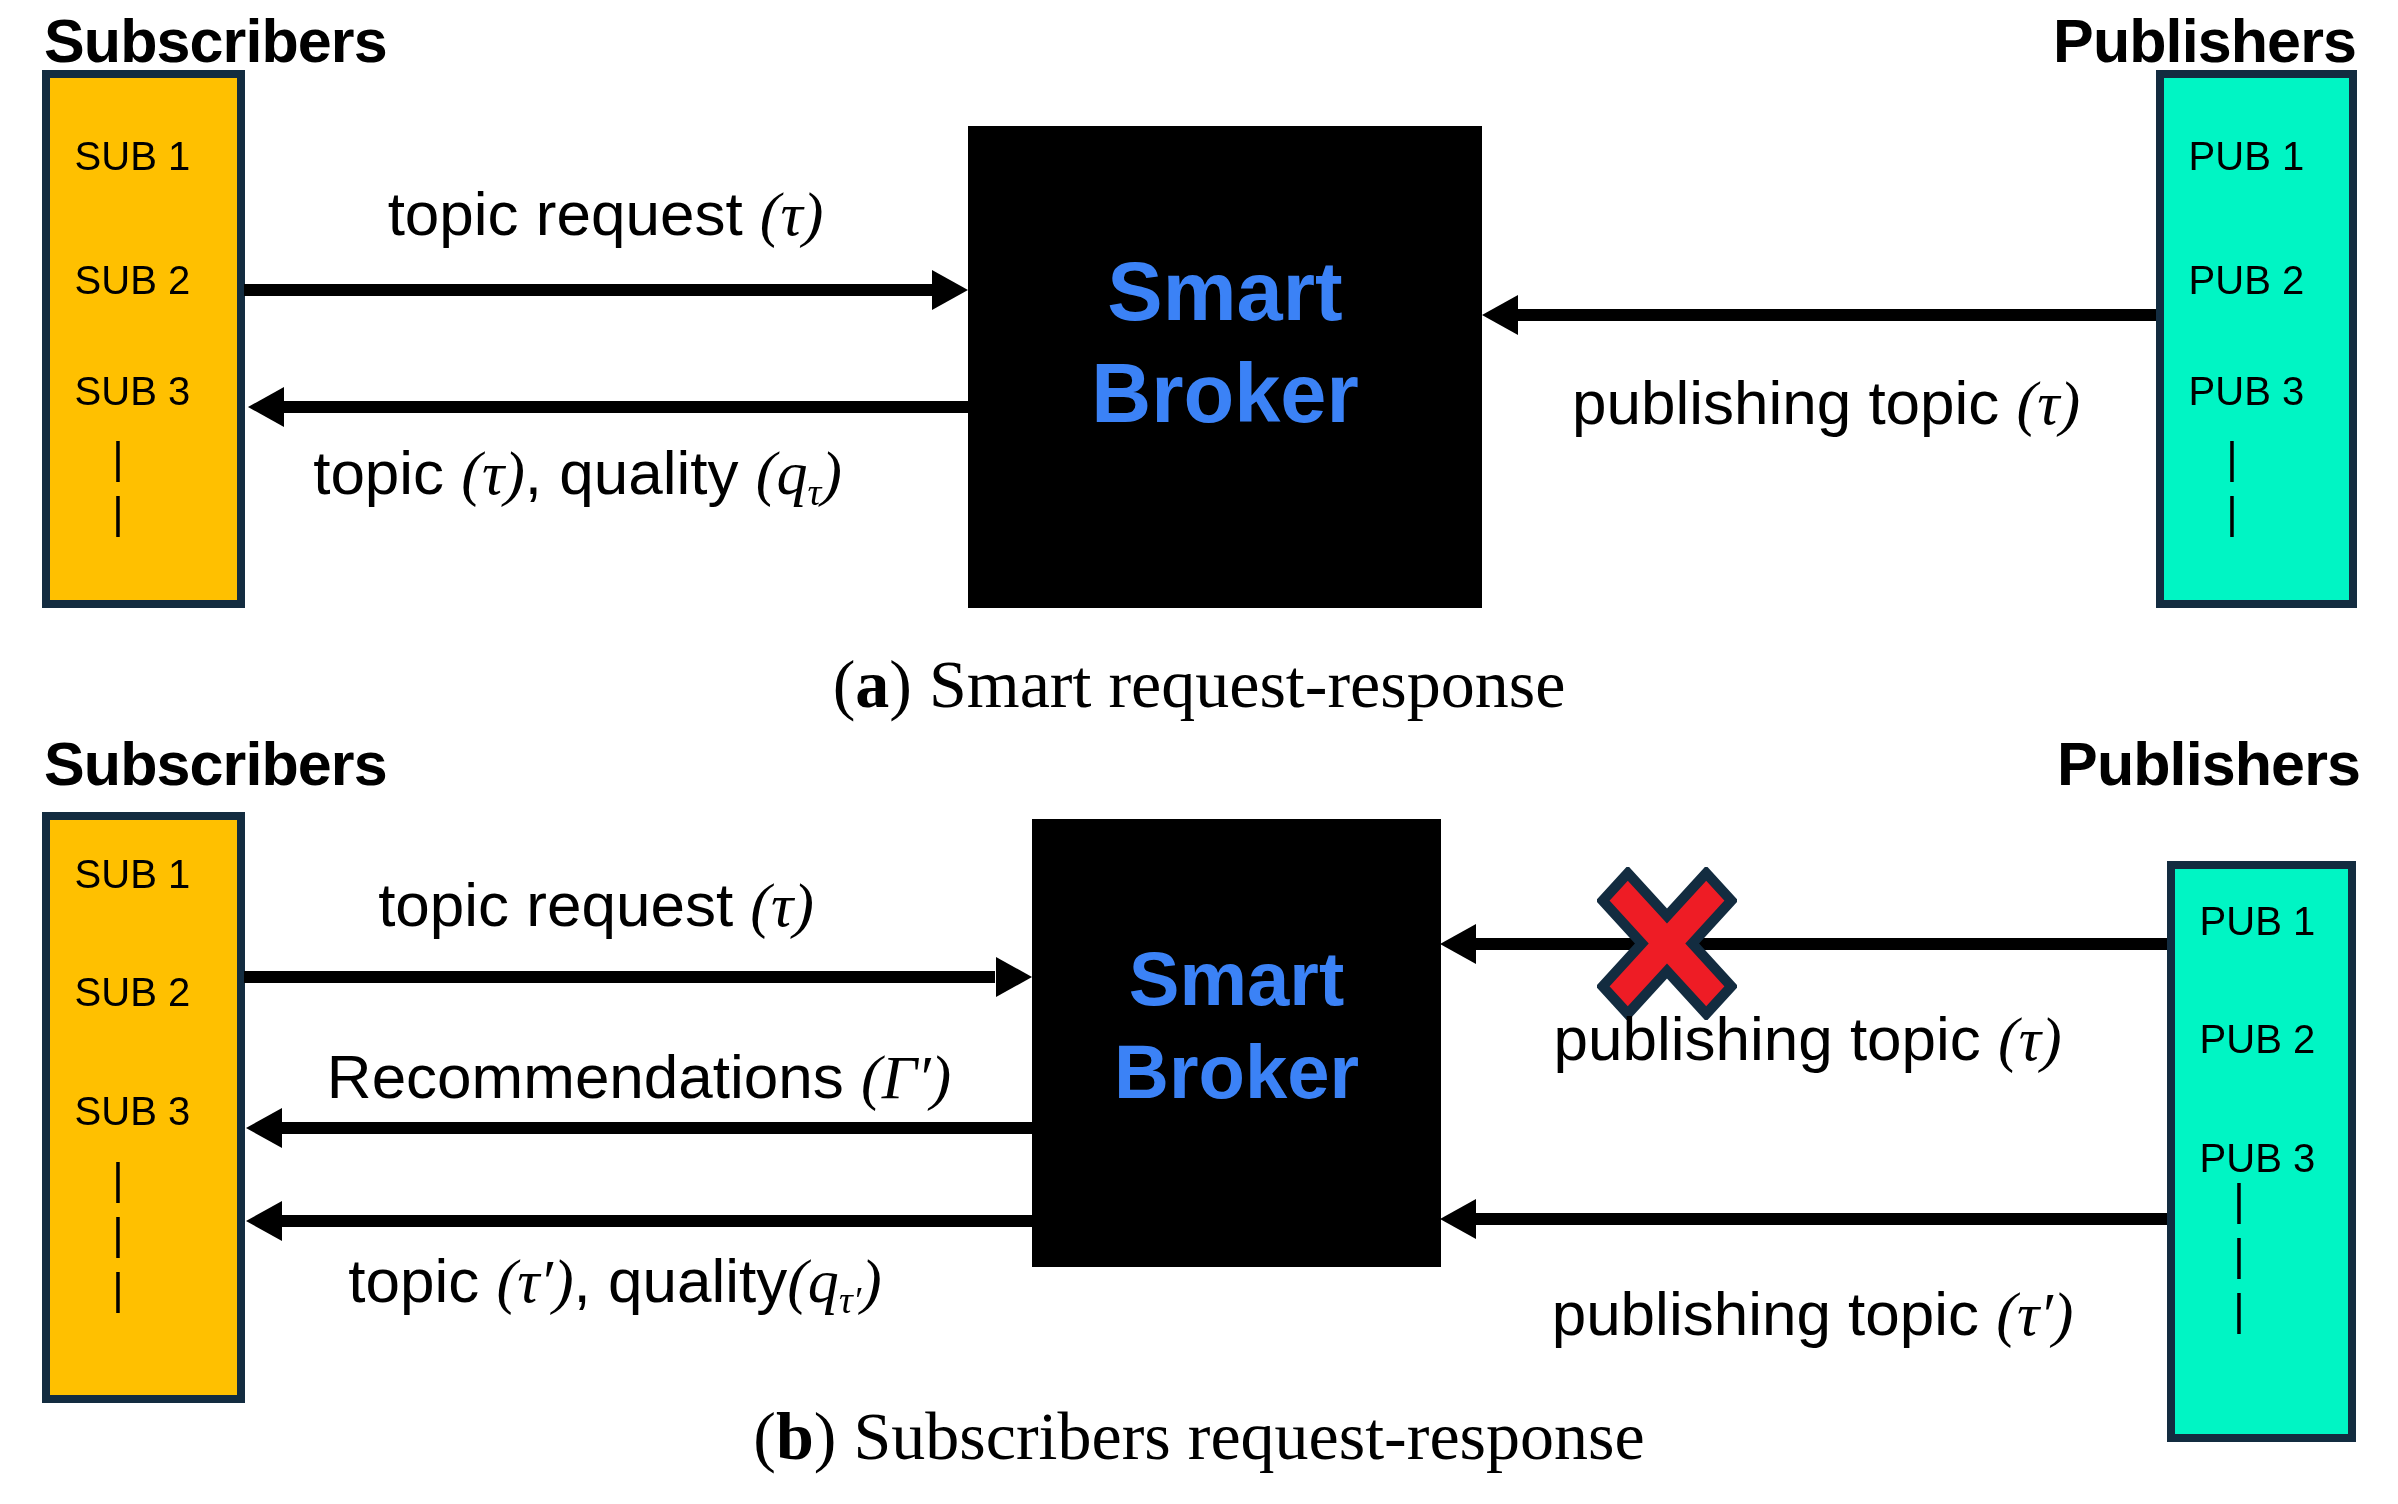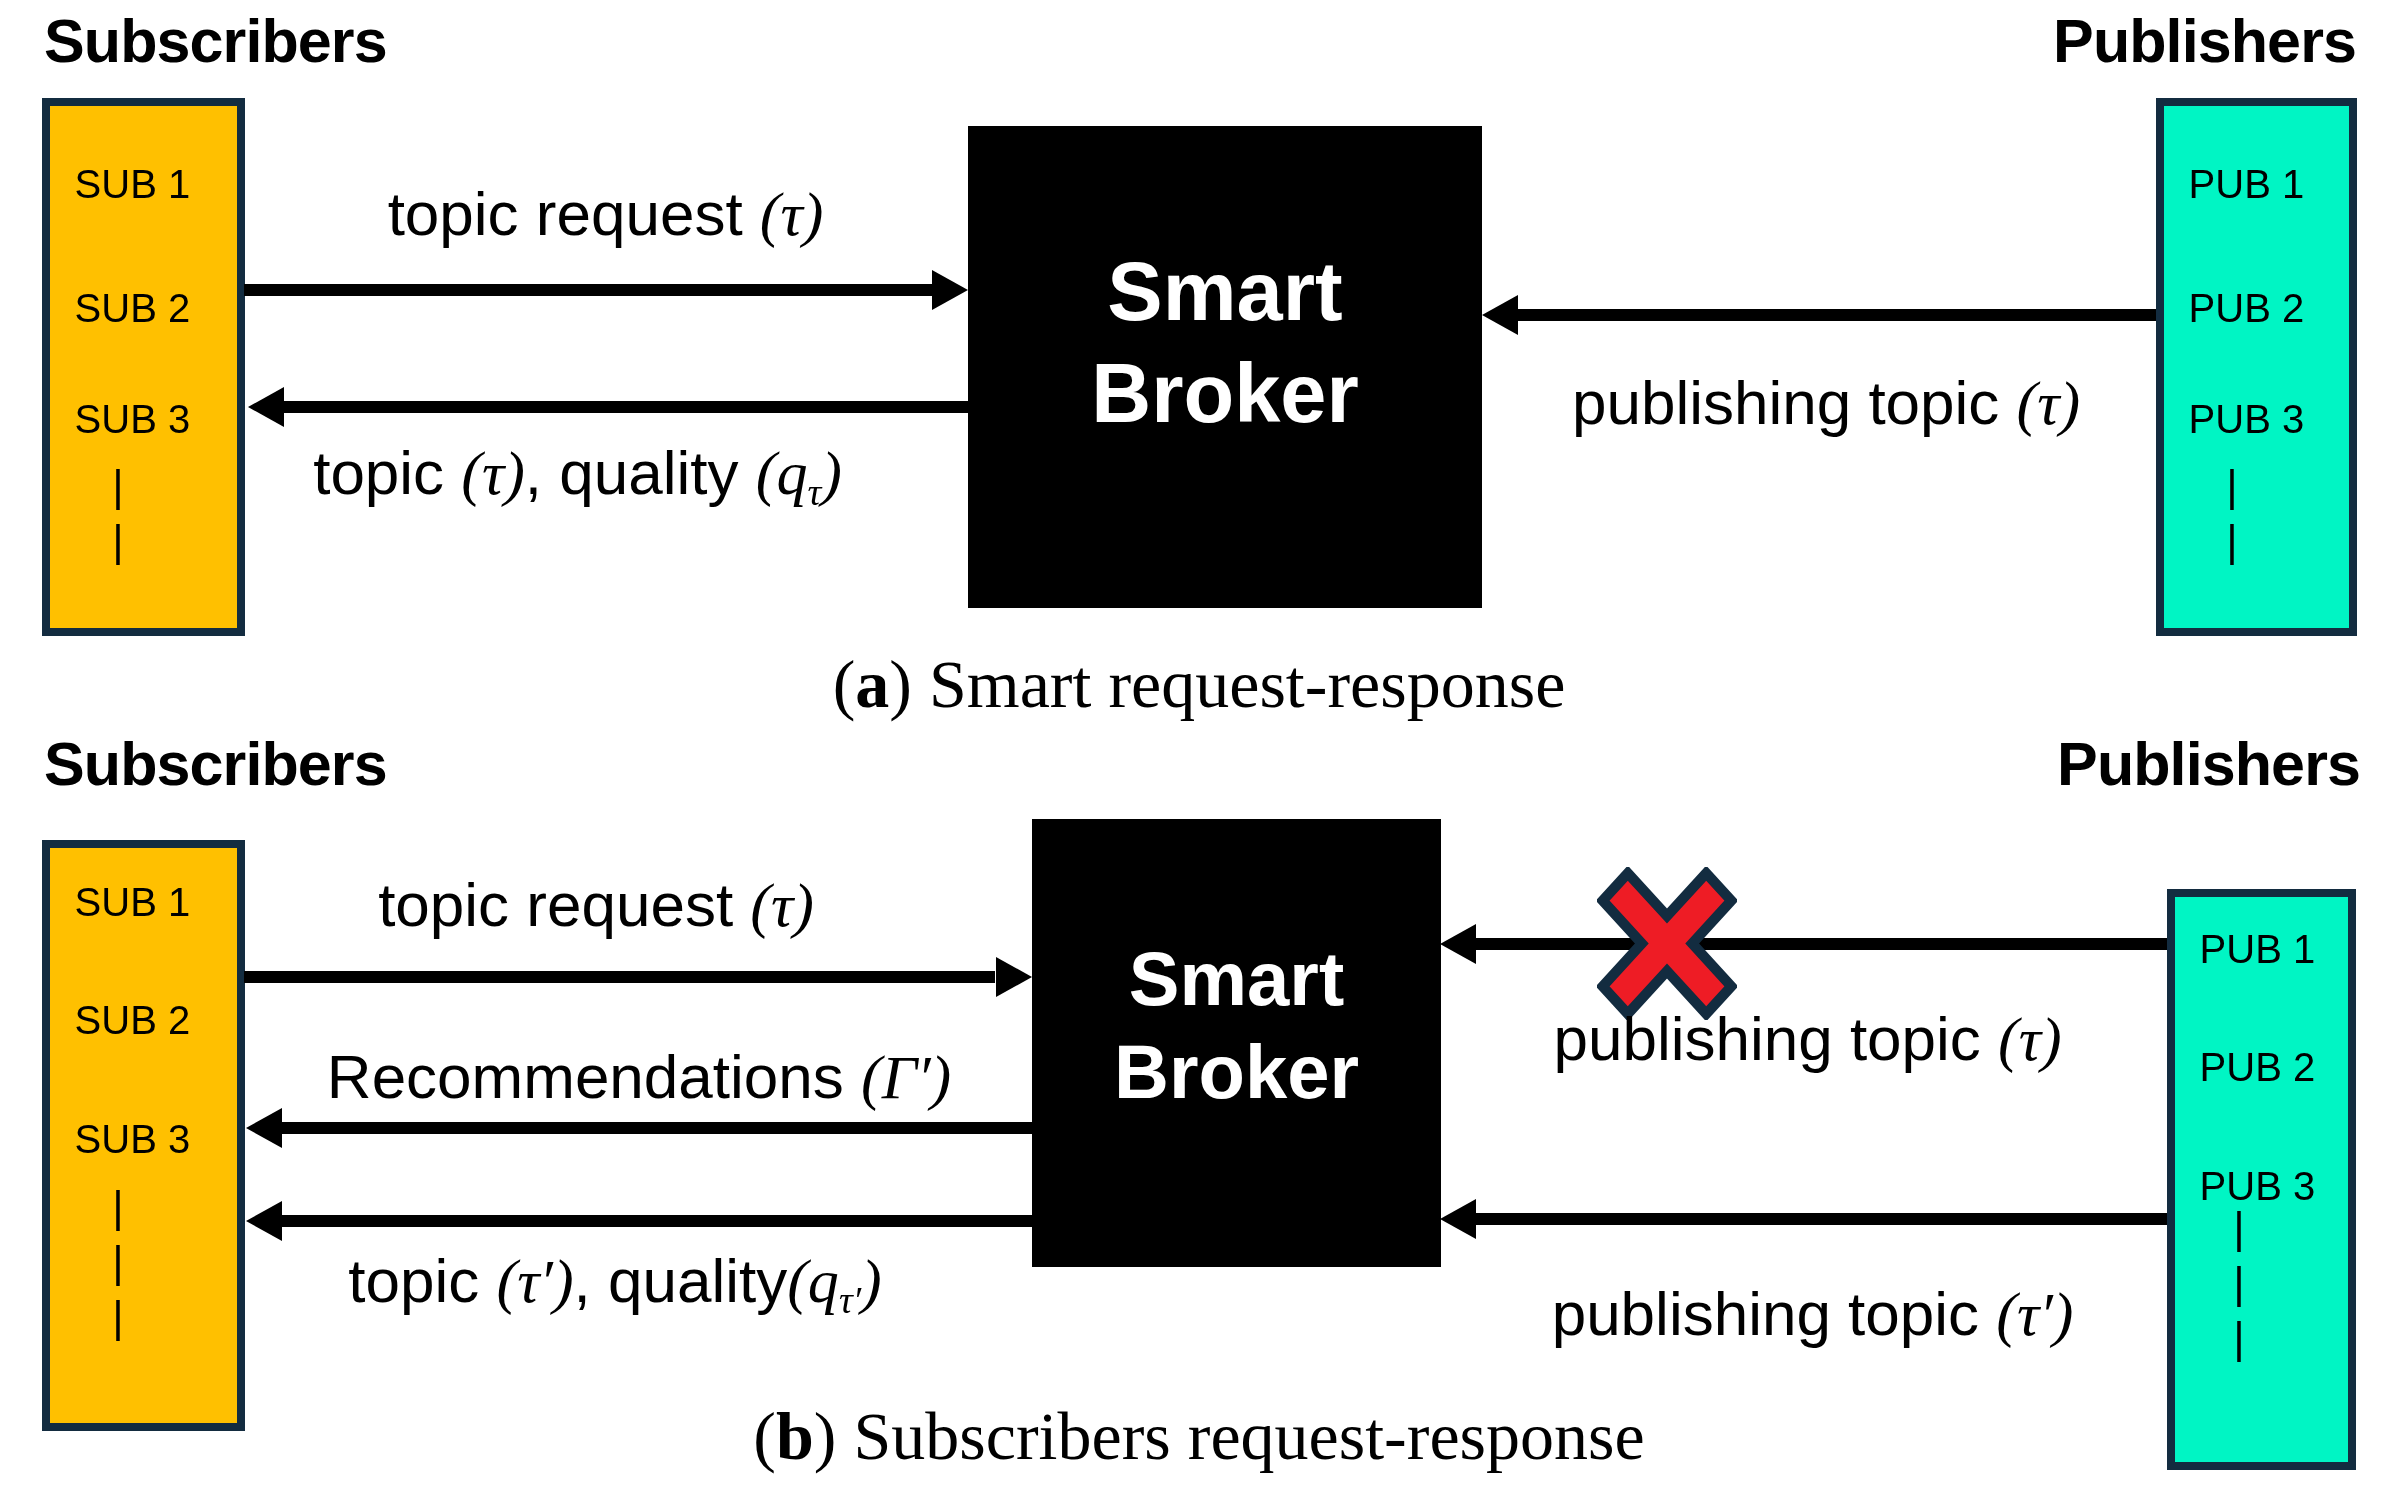--- a/index.html
+++ b/index.html
@@ -1,26 +1,26 @@
 <!DOCTYPE html>
 <html style="font-size:15px"><head>
 <meta charset="utf-8">
 <style>
   html,body{margin:0;padding:0;background:#fff;}
   .stage{position:relative;width:2398px;height:1505px;background:#fff;overflow:hidden;
          font-family:"Liberation Sans",sans-serif;color:#000;}
   .hdr{position:absolute;font-size:61px;font-weight:800;letter-spacing:-0.9px;white-space:nowrap;}
-  .box{position:absolute;border:8.5px solid #132C40;box-sizing:border-box;margin-top:28px;}
+  .box{position:absolute;border:8.5px solid #132C40;box-sizing:border-box;}
   .box.orange{background:#FFC000;}
   .box.teal{background:#00F5C4;}
   .node-item{position:absolute;left:24.6px;font-size:40px;font-weight:500;white-space:nowrap;
              transform:translateY(-50%);}
   .dashes{position:absolute;font-size:44px;font-weight:400;line-height:1.25;text-align:center;}
   .dashes span{display:block;}
-  .broker{position:absolute;background:#000;color:#ffffff;display:flex;flex-direction:column;
+  .broker{position:absolute;background:#000;color:#3b82f6;display:flex;flex-direction:column;
           justify-content:center;align-items:center;box-sizing:border-box;font-weight:700;}
   .broker .bline{font-size:83px;line-height:1.22;}
   .broker.small .bline{font-size:76px;}
   .shaft{position:absolute;height:12.3px;background:#000;}
   .head{position:absolute;width:0;height:0;border-top:20px solid transparent;border-bottom:20px solid transparent;}
   .head.r{border-left:36px solid #000;}
   .head.l{border-right:36px solid #000;}
   .lbl{position:absolute;font-size:62px;text-align:center;white-space:nowrap;}
   .math{font-family:"Liberation Serif","DejaVu Serif",serif;font-style:italic;}
   .lbl sub{font-size:0.62em;line-height:0;vertical-align:-0.28em;}

